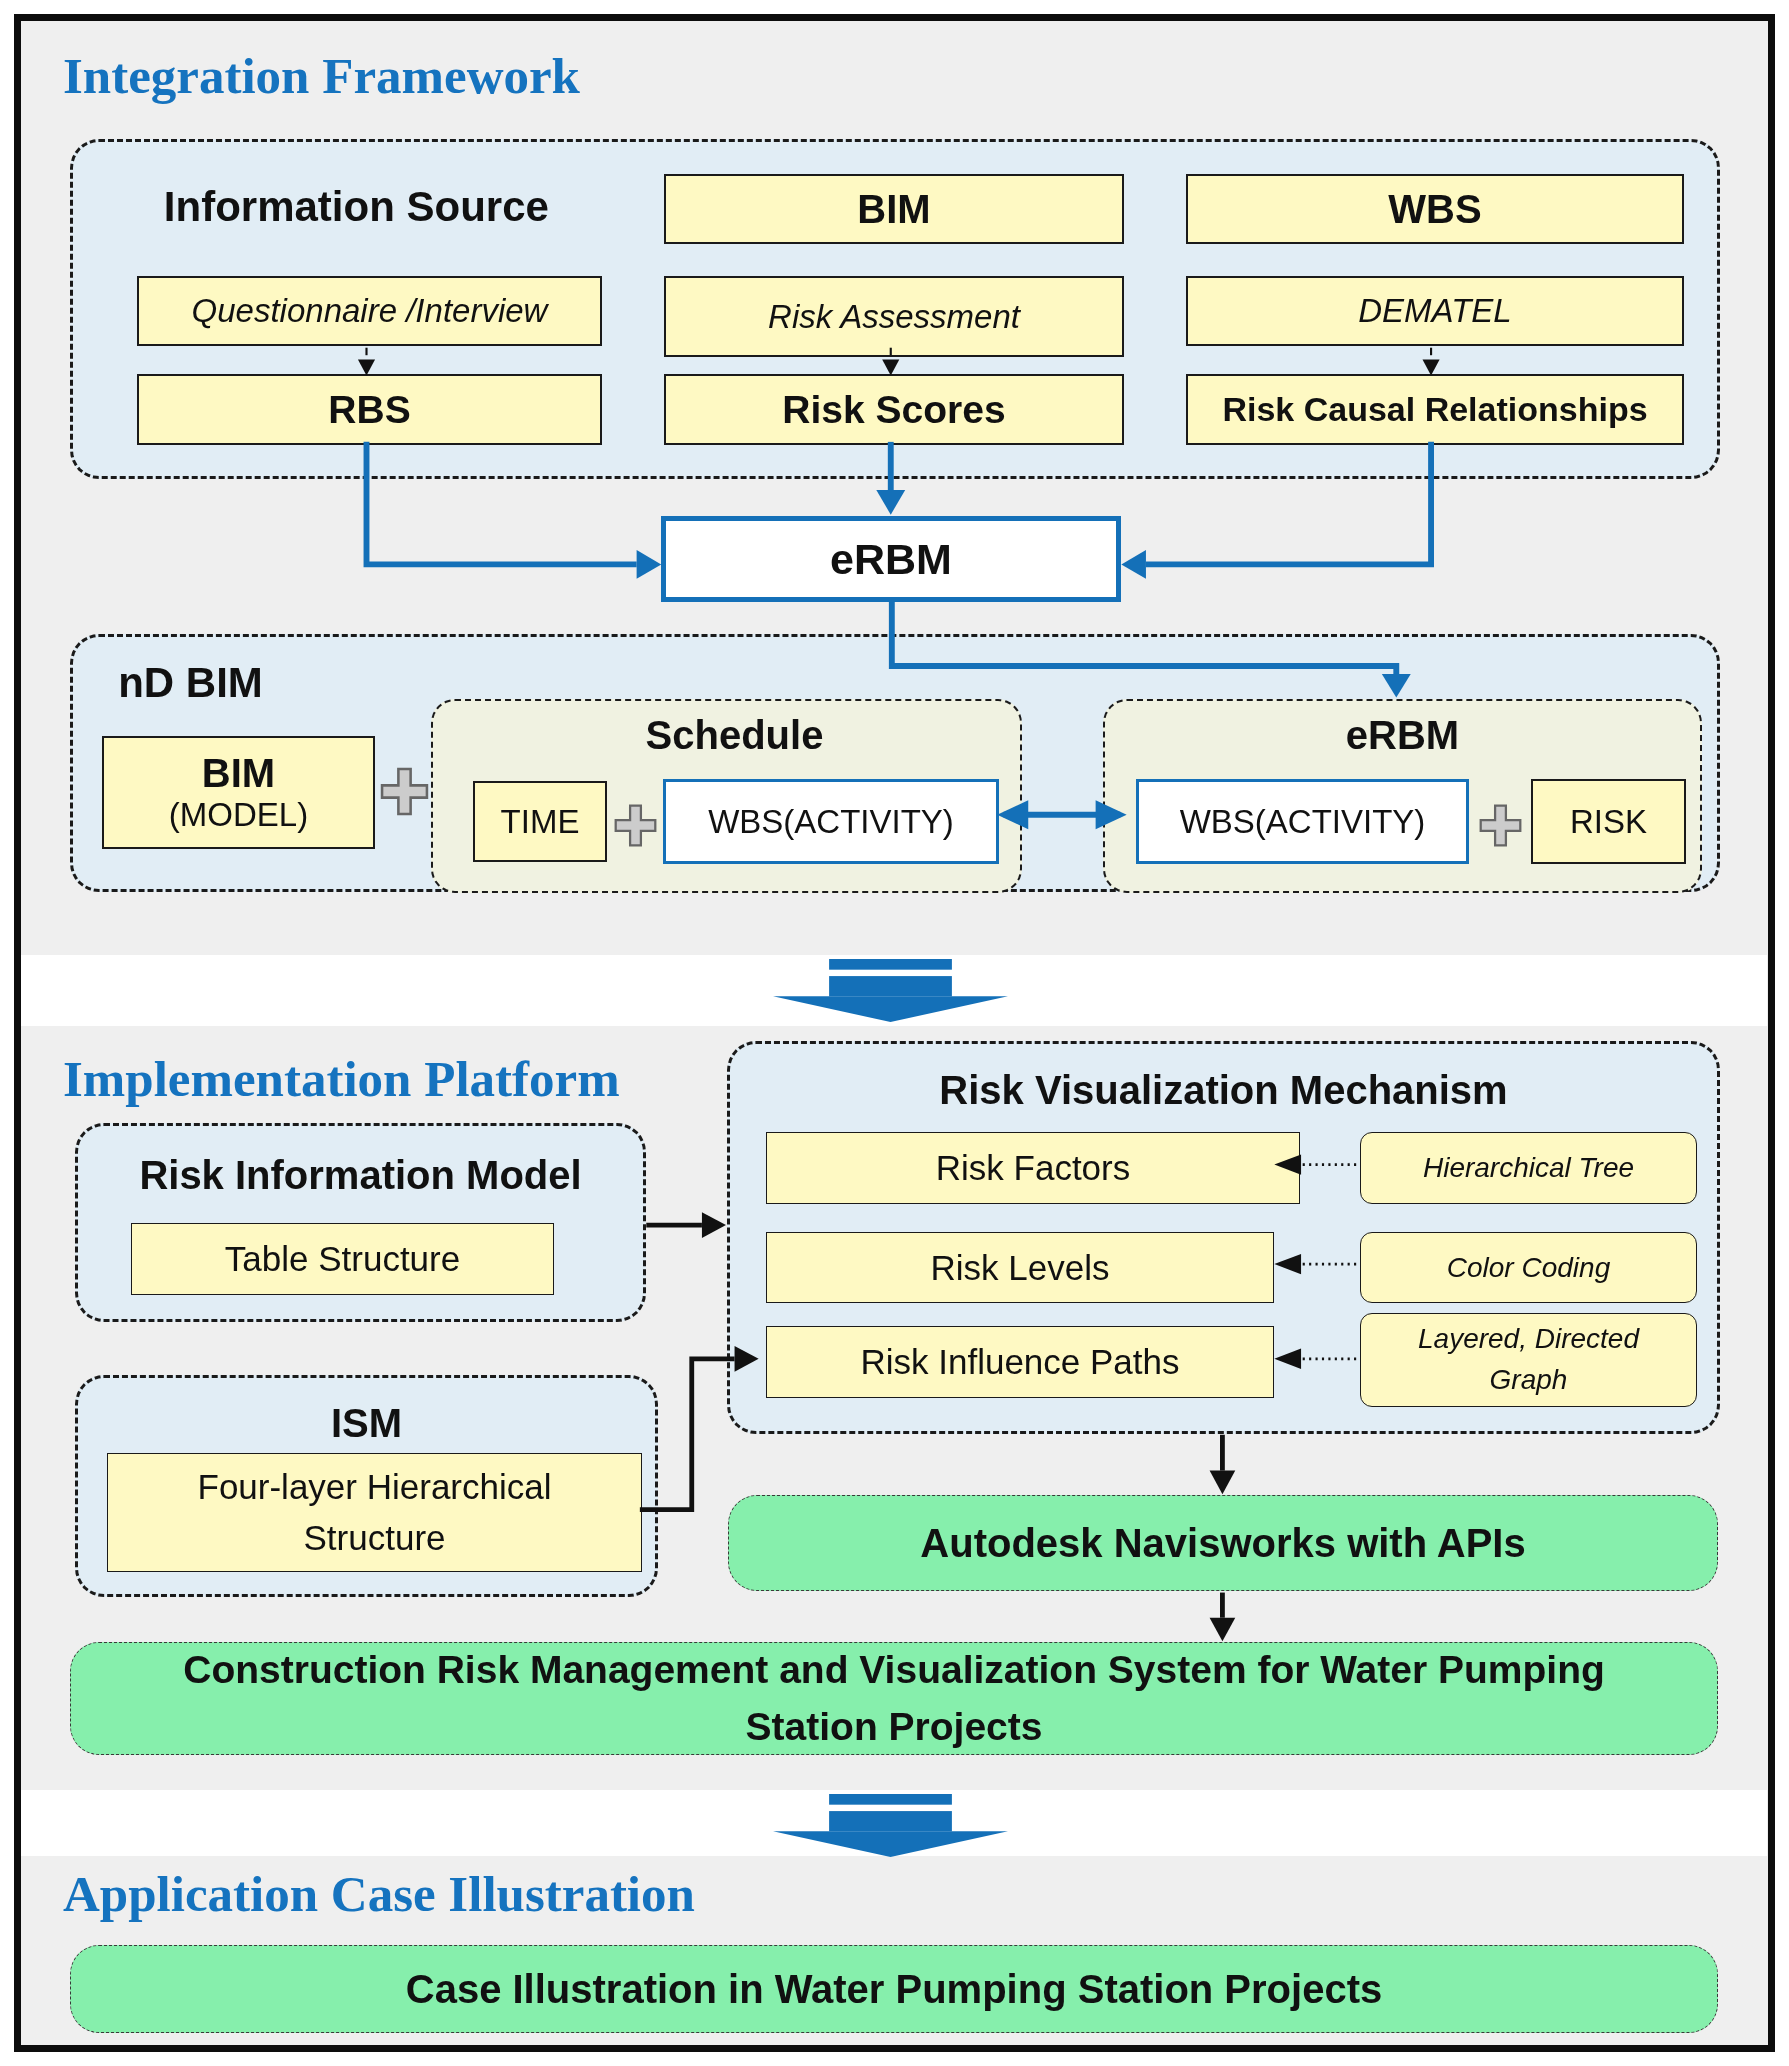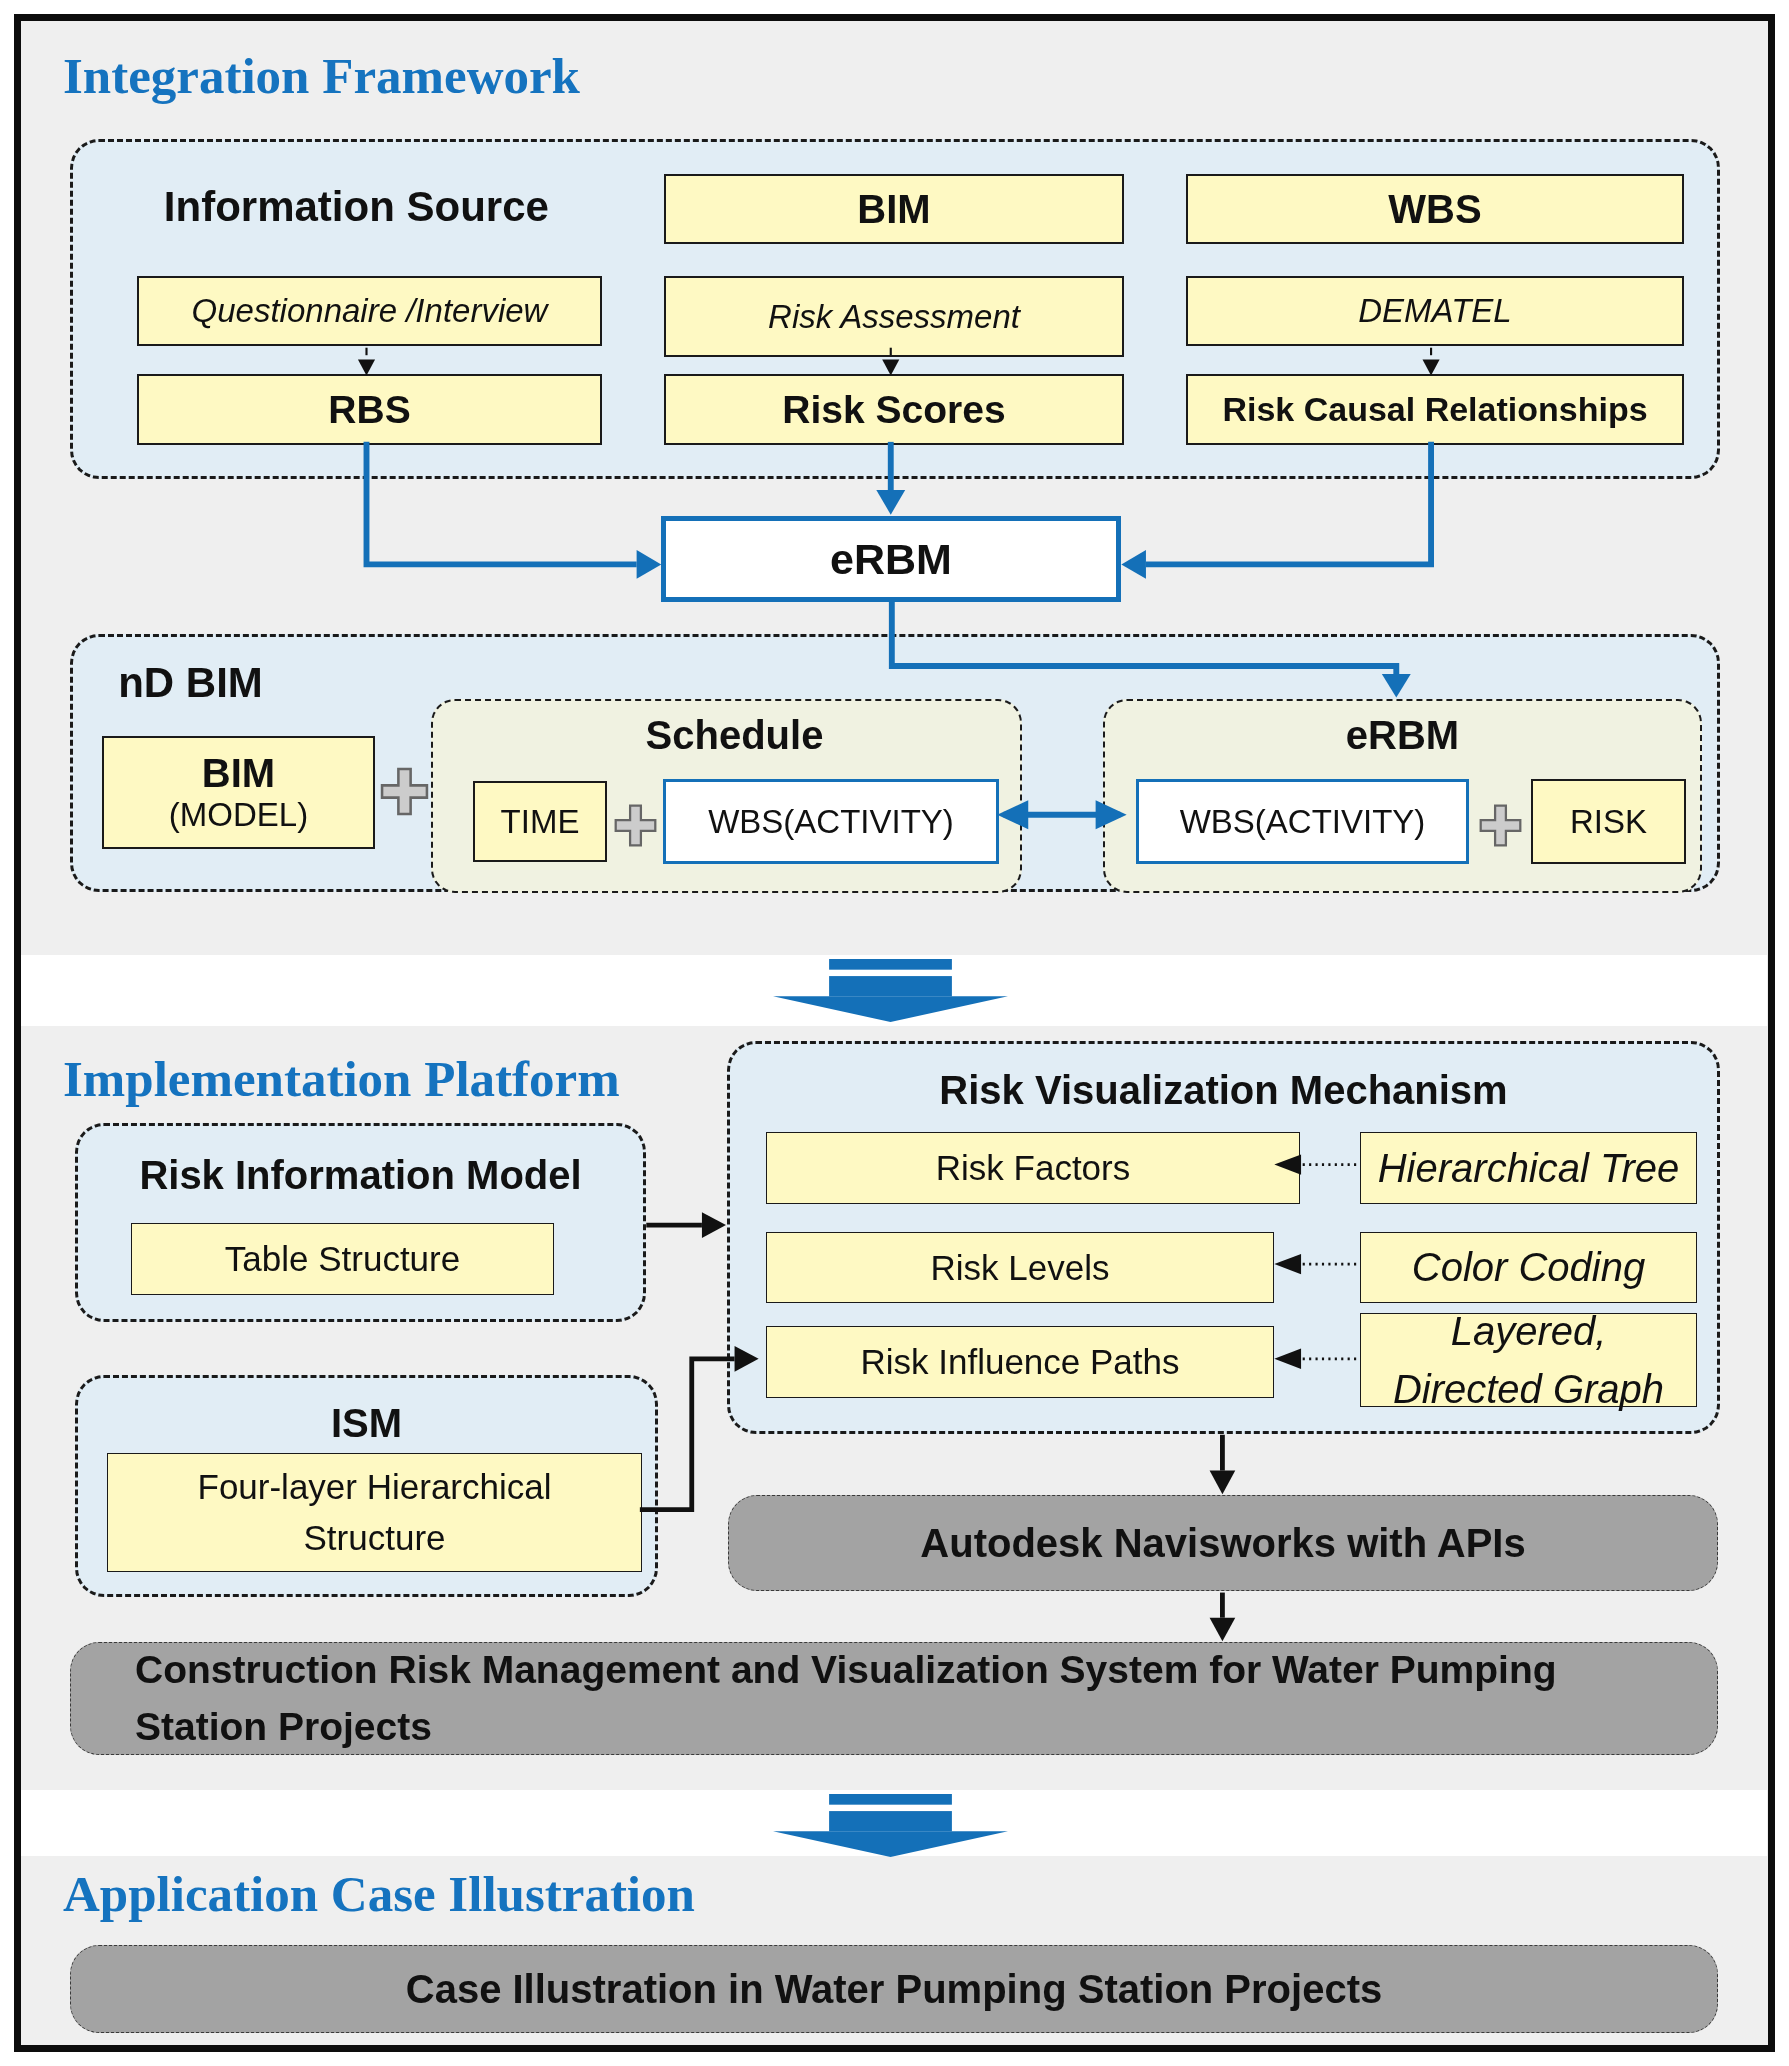--- a/index.html
+++ b/index.html
@@ -16,32 +16,32 @@
   .frame{left:14px;top:14px;width:1761px;height:2038px;border:7.5px solid #0d0d0d;background:var(--bg);}
   .band{background:#ffffff;}
   .sec-title{font-family:"Liberation Serif","DejaVu Serif",serif;font-weight:bold;
              font-size:51px;line-height:1.15;color:#1573bf;white-space:nowrap;}
   .panel{background:var(--panel-blue);border:3.2px dashed #1a1a1a;border-radius:29px;}
   .cream{background:var(--cream);border:2.7px dashed #1a1a1a;border-radius:24px;}
   .wbox{background:#fef9c3;border:2.1px solid #1a1a1a;display:flex;align-items:center;
         justify-content:center;text-align:center;}
   .bbox{background:#ffffff;border:4.3px solid var(--accent);display:flex;align-items:center;
         justify-content:center;text-align:center;}
-  .fine{background:#a3a3a3;border:1.6px dashed #3a3a3a;border-radius:29px;display:flex;
-        align-items:center;justify-content:center;text-align:left;}
+  .fine{background:#86efac;border:1.6px dashed #3a3a3a;border-radius:29px;display:flex;
+        align-items:center;justify-content:center;text-align:center;}
   .cc{display:flex;align-items:center;justify-content:center;text-align:center;}
   .b78{font-weight:bold;font-size:42px;}
   .b74{font-weight:bold;font-size:40px;}
   .b72{font-weight:bold;font-size:39px;}
   .b64{font-weight:bold;font-size:34px;}
   .b80{font-weight:bold;font-size:43px;}
   .r66{font-weight:normal;font-size:35px;}
   .r62{font-weight:normal;font-size:33px;}
   .i62{font-style:italic;font-weight:normal;font-size:33px;}
-  .i60{font-style:italic;font-weight:normal;font-size:40px;}
+  .i60{font-style:italic;font-weight:normal;font-size:28px;border-radius:12px;}
   .lh{line-height:1.45;}
   svg{display:block;}
   .overlay{pointer-events:none;z-index:9;}
   .z1{z-index:1}.z2{z-index:2}
 </style>
 </head>
 <body>
 
 <div class="canvas">
 

